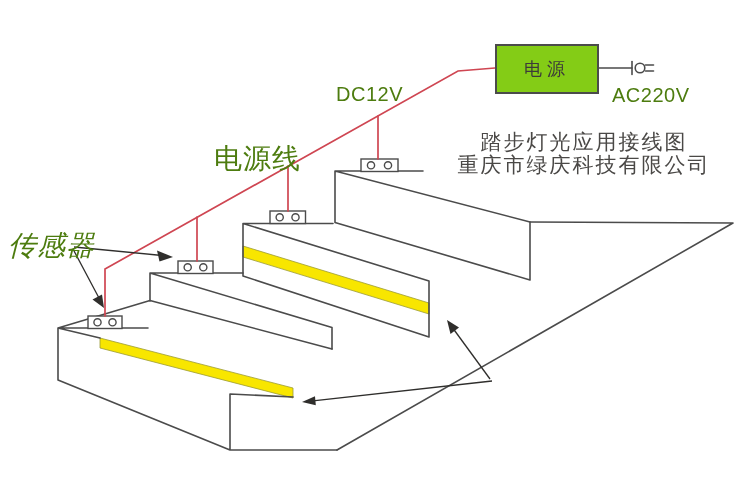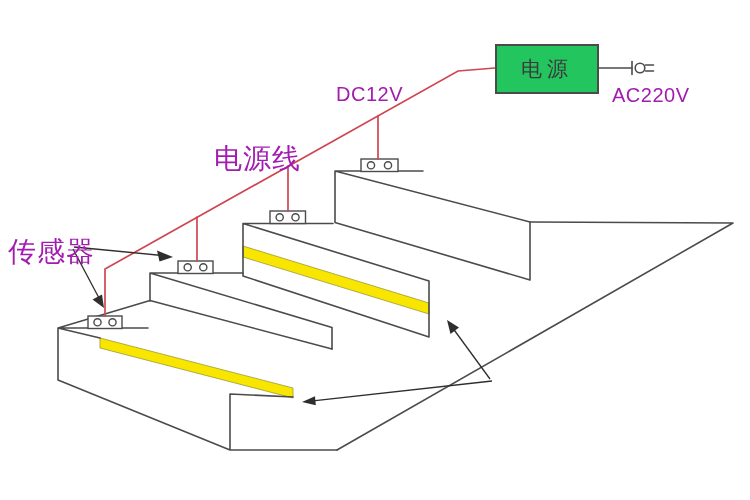--- a/index.html
+++ b/index.html
@@ -1,28 +1,28 @@
 <!DOCTYPE html>
 <html><head>
 <meta charset="utf-8">
 <style>
   html,body{margin:0;padding:0;background:#ffffff;}
   .stage{
     position:relative;width:750px;height:500px;background:#ffffff;overflow:hidden;
     font-family:"Liberation Sans","DejaVu Sans",sans-serif;color:#3a3a3a;
   }
   .stage svg{position:absolute;left:0;top:0;}
-  .lbl{position:absolute;white-space:nowrap;color:#a21caf;}
+  .lbl{position:absolute;white-space:nowrap;color:#4d7c0f;}
   .lbl-cn{font-size:28px;letter-spacing:1px;}
   .lbl-en{font-size:20px;font-weight:400;letter-spacing:0.5px;}
   .power-box{
     position:absolute;left:495px;top:44px;width:100px;height:46px;
-    border:2px solid #4b4b4b;background:#22c55e;
+    border:2px solid #4b4b4b;background:#84cc16;
     display:flex;align-items:center;justify-content:center;
-    font-size:21px;letter-spacing:5px;color:#3d3b39;
+    font-size:18px;letter-spacing:5px;color:#3d3b39;
   }
   .title-block{
     position:absolute;left:448px;top:130px;width:272px;
     text-align:center;font-size:21px;line-height:23px;letter-spacing:2px;color:#4a4846;
   }
   .title-block div{white-space:nowrap;}
 </style>
 </head>
 <body>
 
@@ -103,17 +103,21 @@
   <div class="power-box">
     <span>电源</span>
   </div>
 
   <div class="lbl lbl-en" style="left:336px;top:83px;">DC12V</div>
 
   <div class="lbl lbl-en" style="left:612px;top:84px;">AC220V</div>
 
   <div class="lbl lbl-cn" style="left:214px;top:140px;">电源线</div>
 
-  <div class="lbl lbl-cn" style="left:8px;top:233px;">传感器</div>
+  <div class="lbl lbl-cn" style="left:8px;top:227px;font-style:italic;">传感器</div>
 
 
+  <div class="title-block">
+    <div>踏步灯光应用接线图</div>
+    <div>重庆市绿庆科技有限公司</div>
+  </div>
 
 </div>
 
 </body></html>

